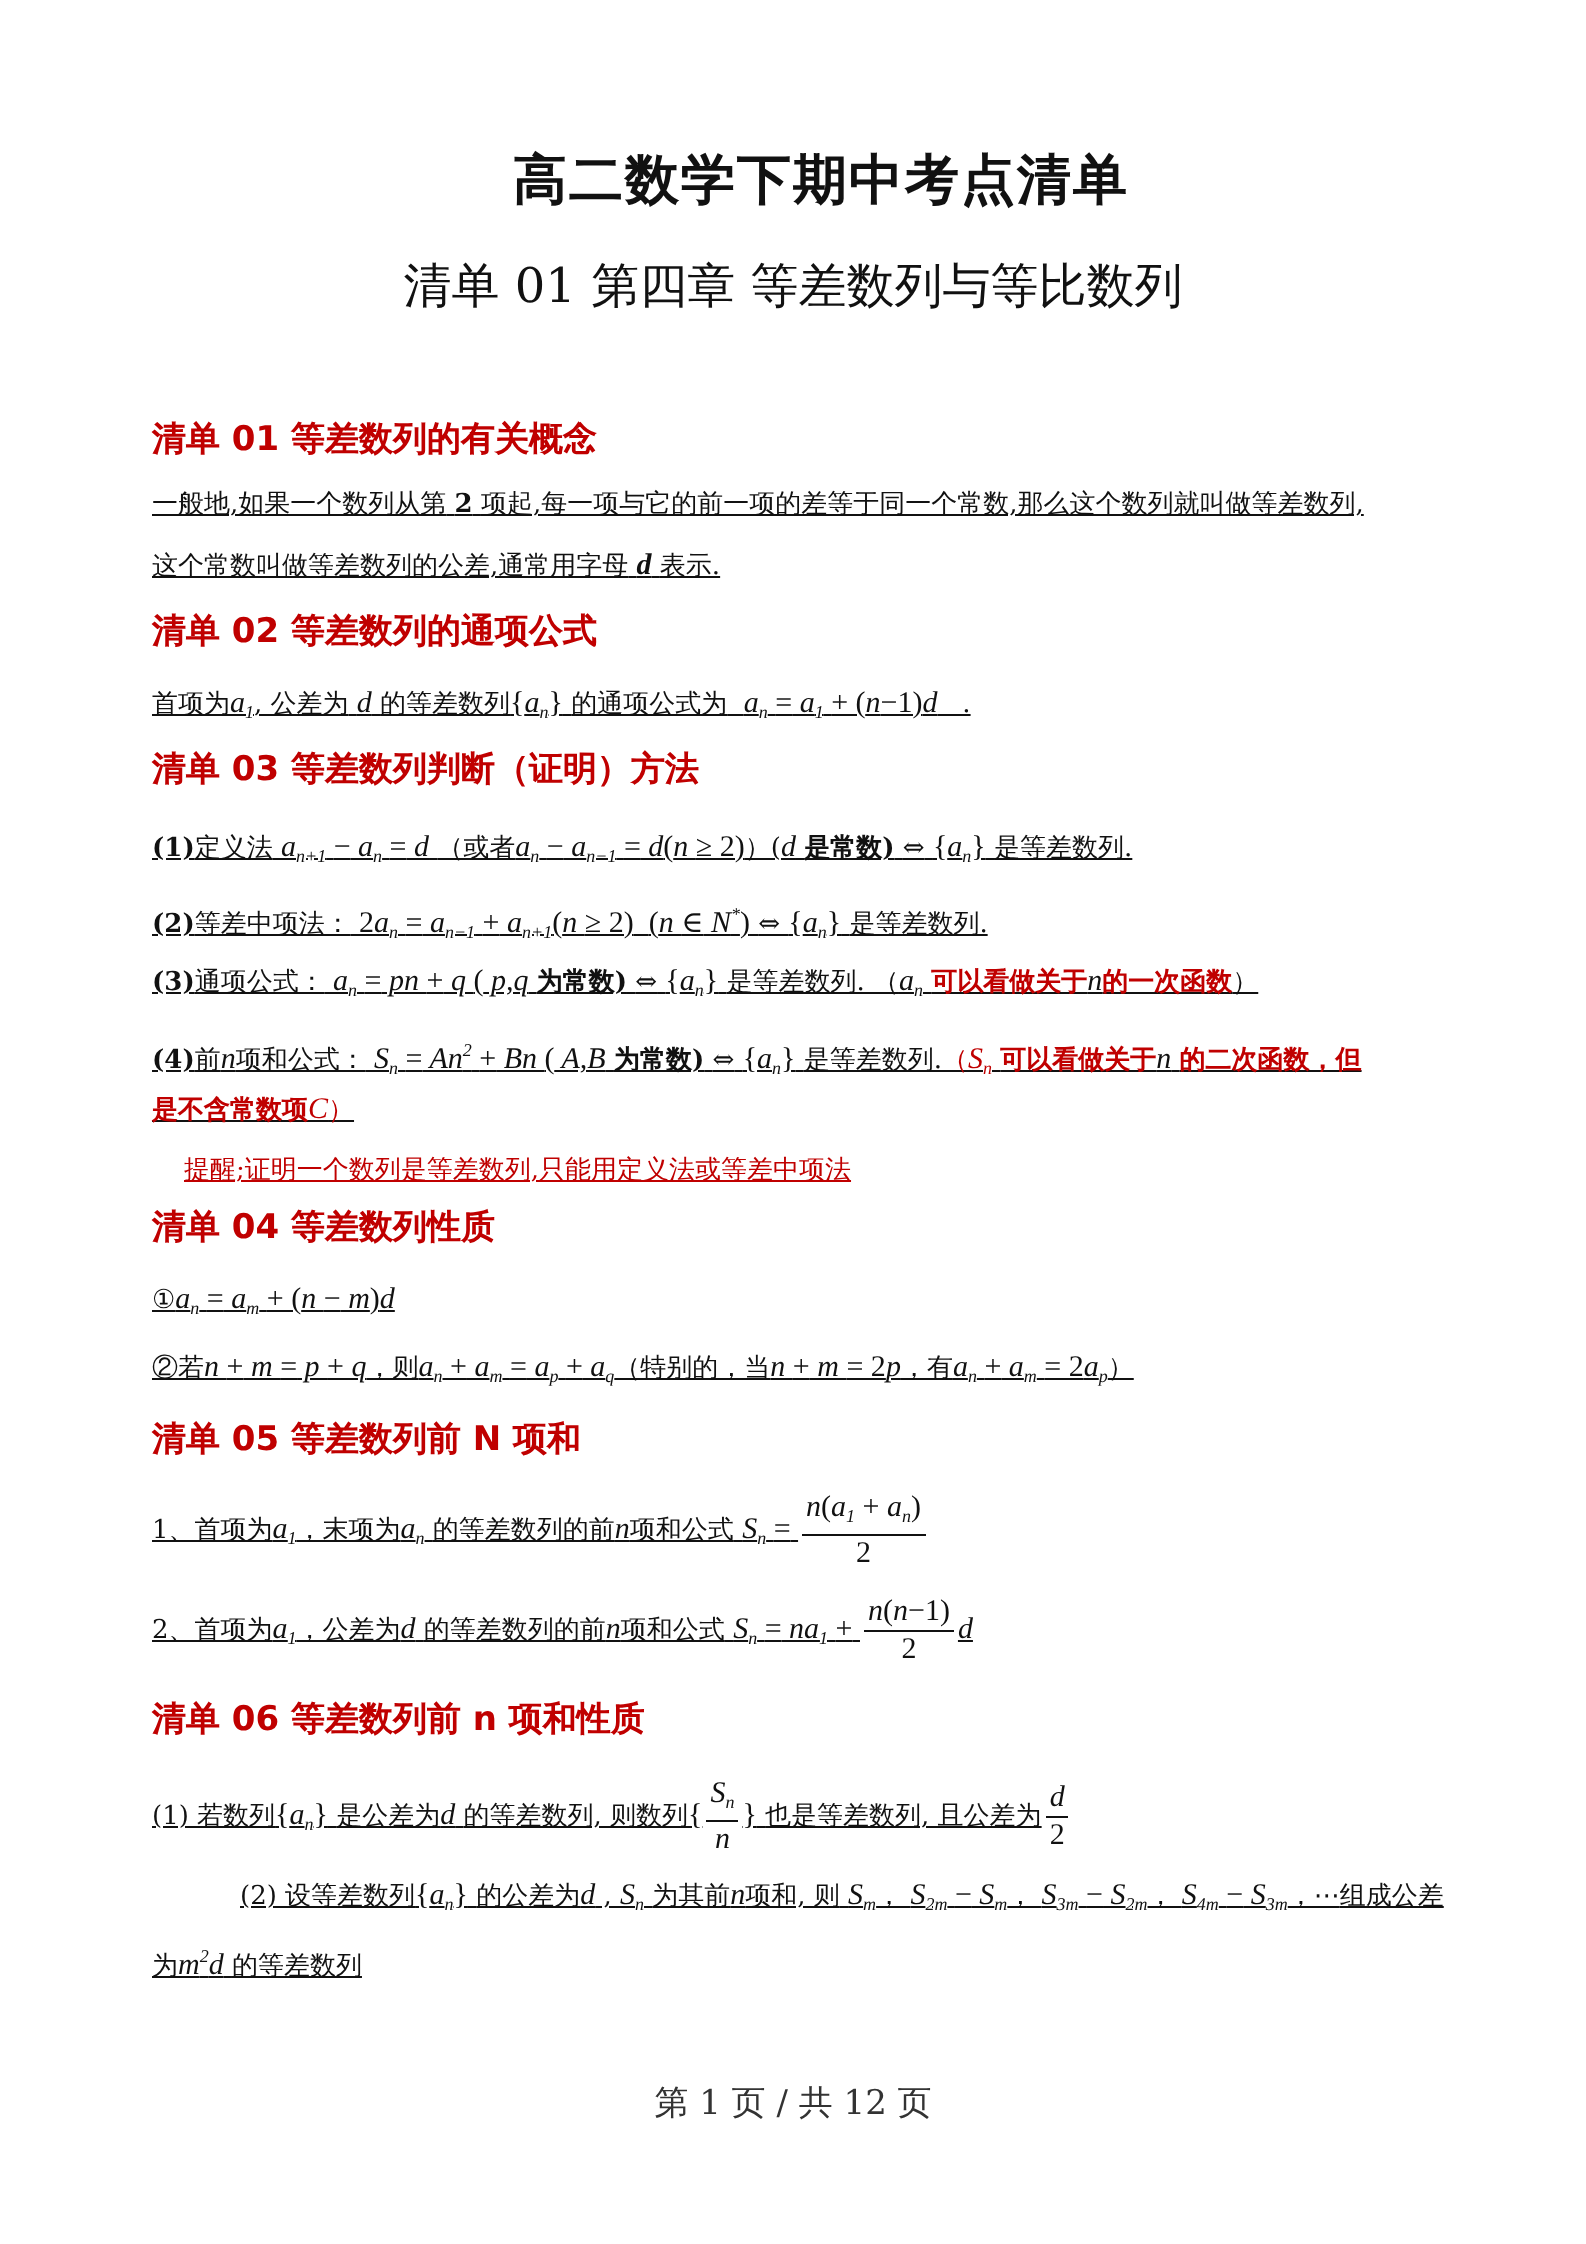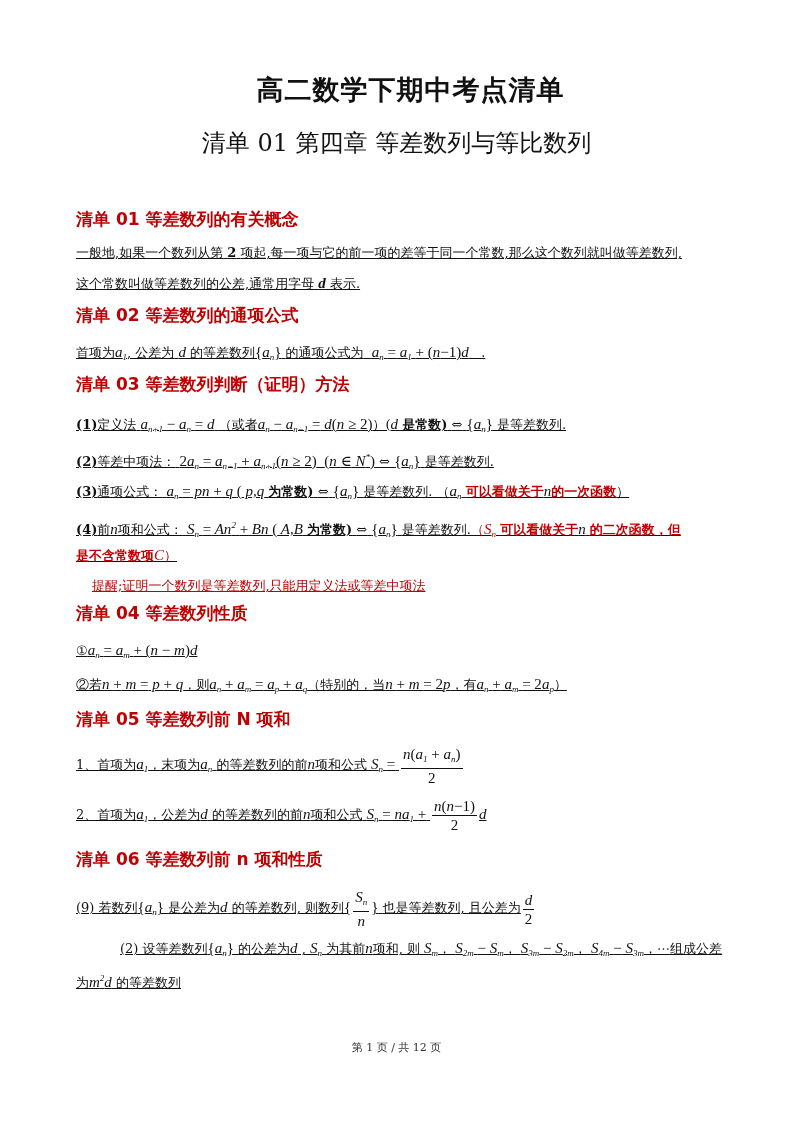--- a/index.html
+++ b/index.html
@@ -12,21 +12,21 @@
        font-family: "DejaVu Sans", "Liberation Sans", sans-serif; }
   .p { left: 76px; font-size: 13px; line-height: 20px; white-space: nowrap; text-decoration: underline; }
   .red { color: #c00000; }
   .m { font-family: "Liberation Serif", "DejaVu Serif", serif; font-style: italic; font-size: 15px; }
   .up { font-style: normal; }
   sub { font-size: 9px; vertical-align: -3px; }
   sup { font-size: 9px; vertical-align: 6px; }
   .frac { display: inline-block; vertical-align: middle; text-align: center; margin: 0 2px; }
   .frac .num { display: block; border-bottom: 1px solid #111; padding: 0 2px; line-height: 18px; text-align: right; }
   .frac .den { display: block; line-height: 18px; font-style: normal; }
-  .footer { left: 0; width: 793px; text-align: center; font-size: 11px; color: #333; }
+  .footer { left: 0; width: 793px; text-align: center; font-size: 17px; color: #333; }
   b.n { font-weight: bold; }
 </style>
 </head>
 <body>
 
 <div class="abs title" style="top:72px;">高二数学下期中考点清单</div>
 <div class="abs subtitle" style="top:127px;">清单 01  第四章  等差数列与等比数列</div>
 
 <div class="abs h" style="top:208px;">清单 01  等差数列的有关概念</div>
 <div class="abs p" style="top:243px;">
@@ -102,21 +102,21 @@
   <span class="m">S<sub>n</sub> <span class="up">=</span> <span class="frac"><span class="num">n<span class="up">(</span>a<sub>1</sub> <span class="up">+</span> a<sub>n</sub><span class="up">)</span></span><span class="den">2</span></span></span>
 </div>
 <div class="abs p" style="top:797px;">
   <span>2、首项为</span><span class="m">a<sub>1</sub></span><span>，公差为</span><span class="m">d</span>
   <span>的等差数列的前</span><span class="m">n</span><span>项和公式</span>
   <span class="m">S<sub>n</sub> <span class="up">=</span> na<sub>1</sub> <span class="up">+</span> <span class="frac"><span class="num">n<span class="up">(</span>n<span class="up">−1)</span></span><span class="den">2</span></span>d</span>
 </div>
 
 <div class="abs h" style="top:848px;">清单 06  等差数列前 n 项和性质</div>
 <div class="abs p" style="top:888px;">
-  <span>(9) 若数列</span><span class="m"><span class="up">{</span>a<sub>n</sub><span class="up">}</span></span>
+  <span>(1) 若数列</span><span class="m"><span class="up">{</span>a<sub>n</sub><span class="up">}</span></span>
   <span>是公差为</span><span class="m">d</span>
   <span>的等差数列, 则数列</span><span class="m"><span class="up">{</span><span class="frac"><span class="num">S<sub>n</sub></span><span class="den" style="font-style:italic">n</span></span><span class="up">}</span></span>
   <span>也是等差数列, 且公差为</span><span class="m"><span class="frac"><span class="num">d</span><span class="den">2</span></span></span>
 </div>
 <div class="abs p" style="top:938px;margin-left:44px;">
   <span>(2) 设等差数列</span><span class="m"><span class="up">{</span>a<sub>n</sub><span class="up">}</span></span>
   <span>的公差为</span><span class="m">d</span> ,
   <span class="m">S<sub>n</sub></span>
   <span>为其前</span><span class="m">n</span><span>项和, 则</span>
   <span class="m">S<sub>m</sub></span>， <span class="m">S<sub>2m</sub> <span class="up">−</span> S<sub>m</sub></span>， <span class="m">S<sub>3m</sub> <span class="up">−</span> S<sub>2m</sub></span>， <span class="m">S<sub>4m</sub> <span class="up">−</span> S<sub>3m</sub></span>，⋯<span>组成公差</span>

